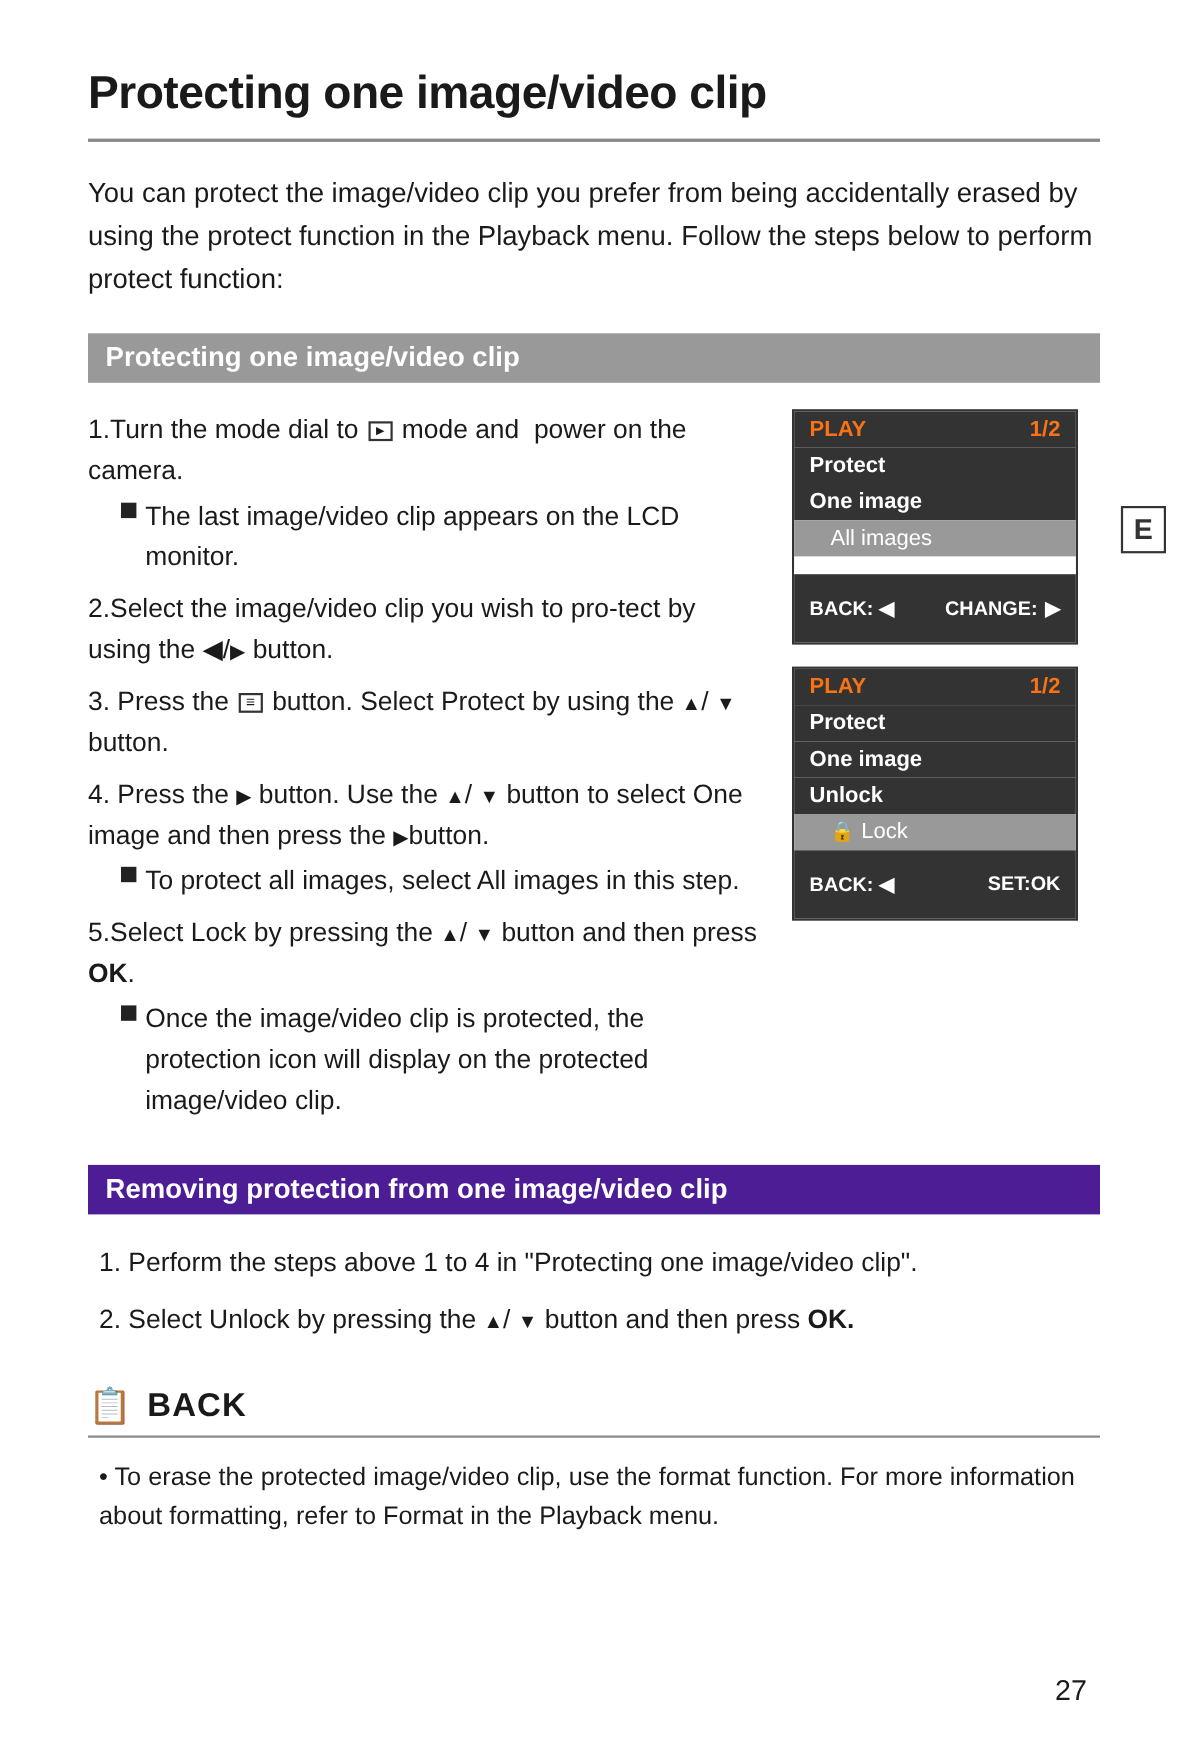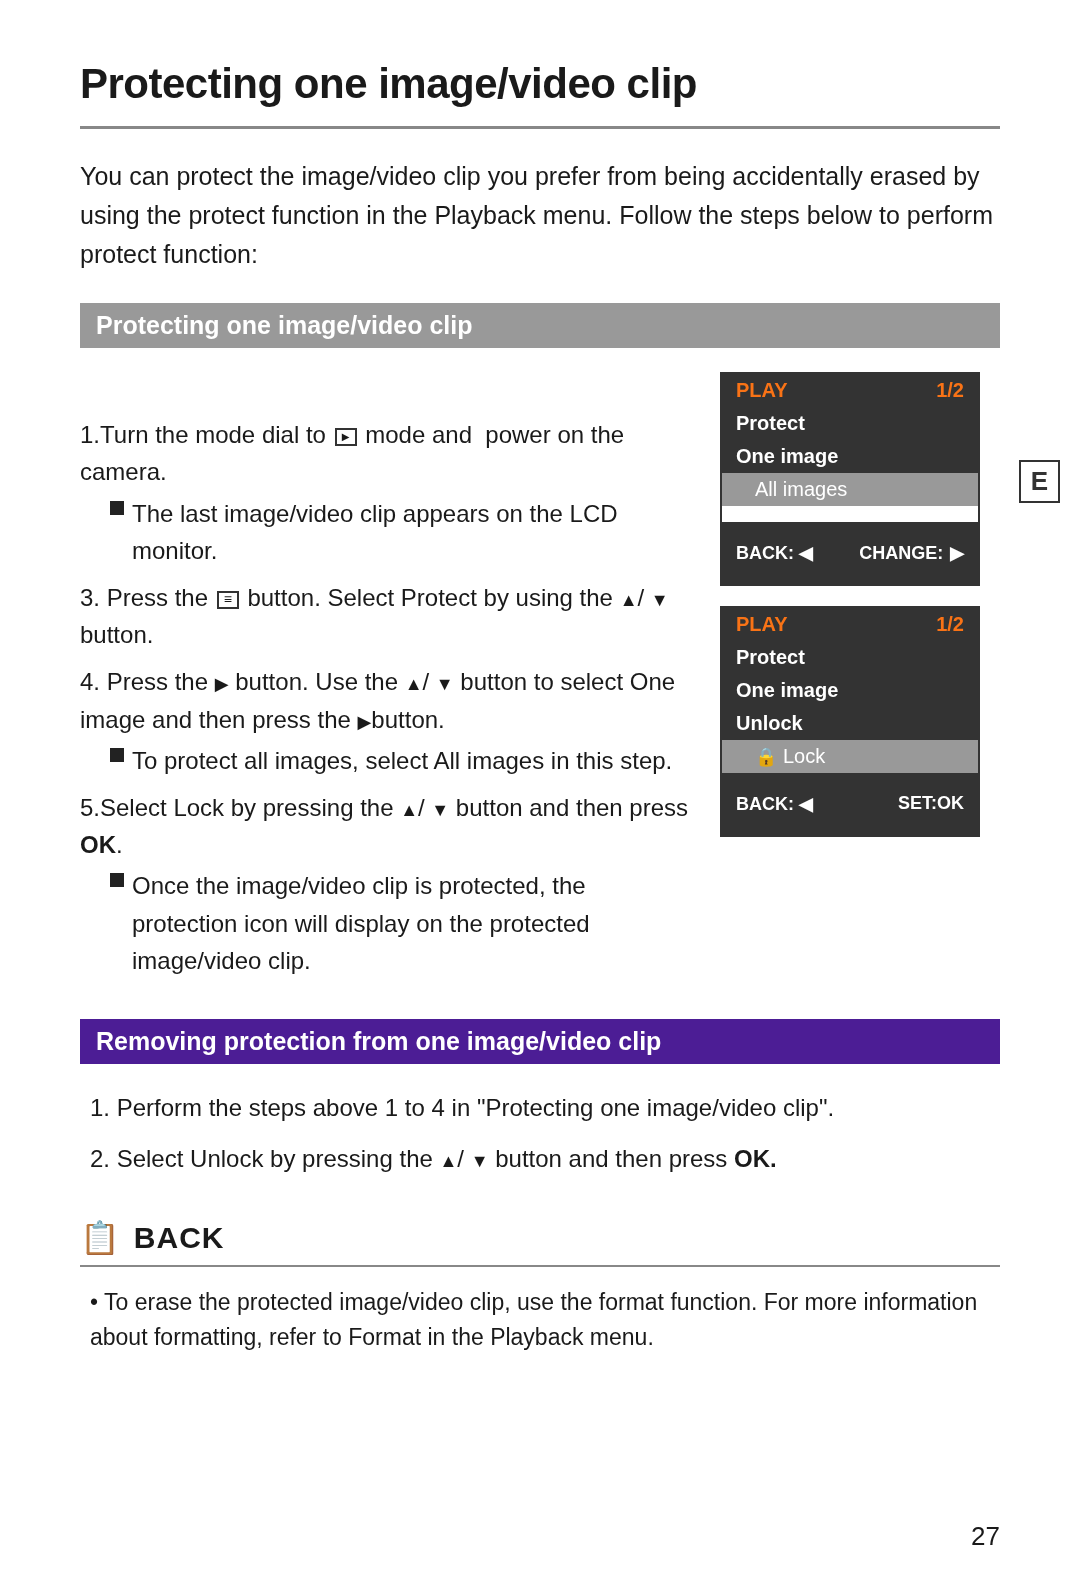--- a/index.html
+++ b/index.html
@@ -54,21 +54,20 @@
     .content-area {
       display: flex;
       gap: 30px;
       margin-bottom: 30px;
     }
 
     .steps-col {
       flex: 1;
       font-size: 24px;
       line-height: 1.55;
-      margin-top: 44px;
     }
 
     .screens-col {
       width: 280px;
       display: flex;
       flex-direction: column;
       gap: 20px;
       flex-shrink: 0;
     }
 
@@ -233,21 +232,21 @@
 
     .note-text {
       font-size: 23px;
       line-height: 1.5;
       margin-left: 10px;
     }
 
     .page-number {
       position: absolute;
       bottom: 40px;
-      right: 80px;
+      right: 92px;
       font-size: 26px;
     }
 
     .removing-section {
       margin-top: 10px;
     }
 
     .removing-list {
       font-size: 24px;
       line-height: 1.65;
@@ -276,20 +275,23 @@
   <div class="steps-col">
 
     <div class="step-item">
       <p>1.Turn the mode dial to <span class="icon-play"></span> mode and &nbsp;power on the camera.</p>
       <div class="sub-item">
         <span class="bullet-square"></span>
         <span>The last image/video clip appears on the LCD monitor.</span>
       </div>
     </div>
 
+    <div class="step-item">
+      <p>2.Select the image/video clip you wish to pro-tect by using the ◀/<span class="triangle-right">▶</span> button.</p>
+    </div>
 
     <div class="step-item">
       <p>3. Press the <span class="icon-menu"></span> button. Select Protect by using the <span class="triangle-up">▲</span>/ <span class="triangle-down">▼</span> button.</p>
     </div>
 
     <div class="step-item">
       <p>4. Press the <span class="triangle-right">▶</span> button. Use the <span class="triangle-up">▲</span>/ <span class="triangle-down">▼</span> button to select One image and then press the <span class="triangle-right">▶</span>button.</p>
       <div class="sub-item">
         <span class="bullet-square"></span>
         <span>To protect all images, select All images in this step.</span>

